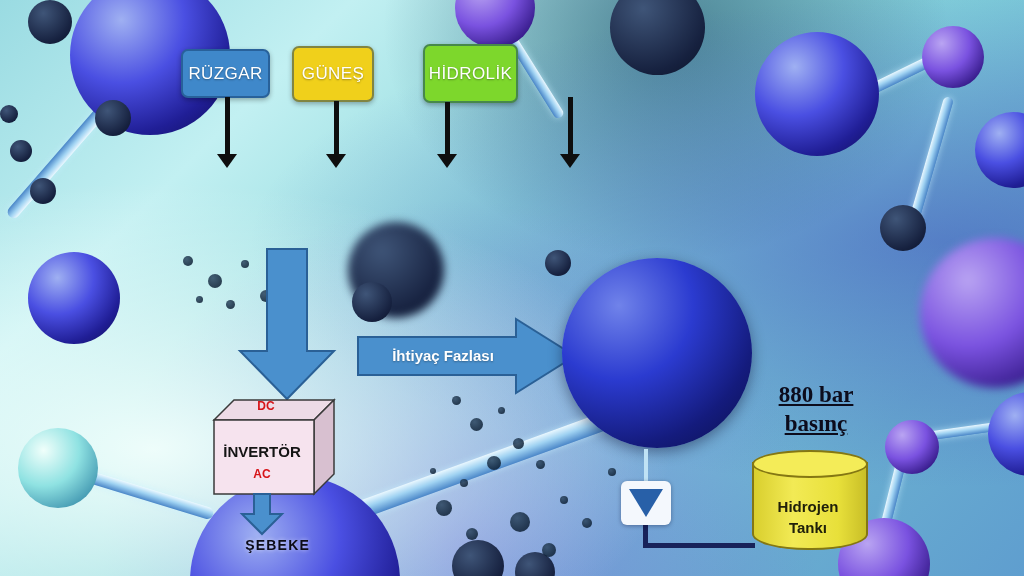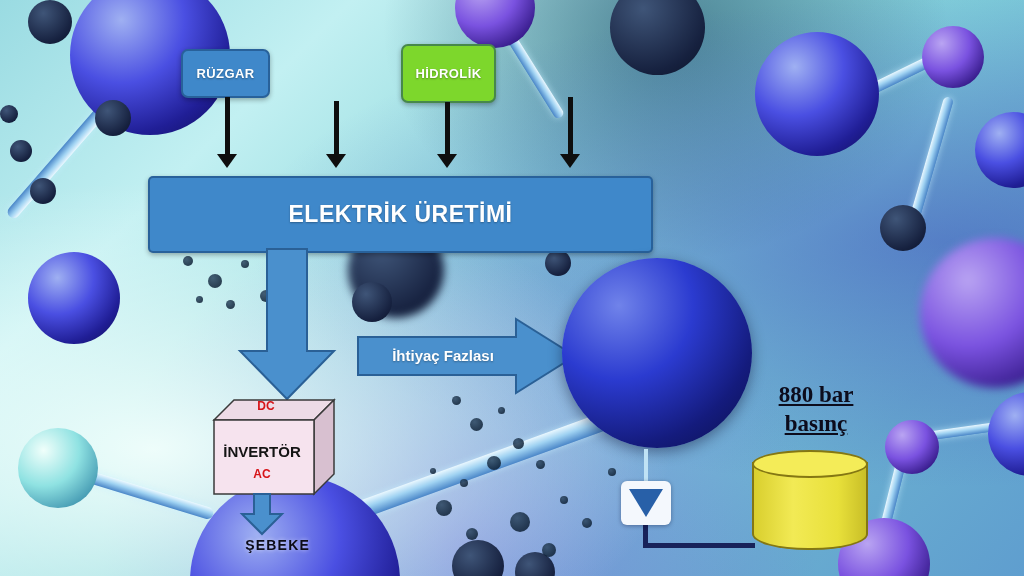--- a/index.html
+++ b/index.html
@@ -19,21 +19,21 @@
   .d{background:radial-gradient(circle at 35% 30%,#3f5578,#16213f 70%,#0b1328);}
   .bl{filter:blur(4px);}
   .rod{position:absolute;border-radius:10px;transform-origin:left center;
     background:linear-gradient(180deg,#eaf8ff,#9fd2f2 45%,#4a86c8);
     box-shadow:0 0 7px rgba(200,240,255,.65);}
   .dot{position:absolute;border-radius:50%;opacity:.85;
     background:radial-gradient(circle at 35% 30%,#2c4660,#0e2136 70%);}
   .box{position:absolute;display:flex;align-items:center;justify-content:center;
     border-radius:7px;border:2px solid rgba(18,58,105,.5);
     box-shadow:0 2px 5px rgba(0,0,0,.3);z-index:3;}
-  .src-label{font-size:13px;font-weight:bold;color:#fff;letter-spacing:.4px;
+  .src-label{font-size:17px;font-weight:normal;color:#fff;letter-spacing:.4px;
     text-shadow:0 1px 2px rgba(0,0,0,.35);}
   .gen-title{font-size:23px;font-weight:bold;color:#fff;letter-spacing:.5px;
     text-shadow:0 1px 2px rgba(0,0,0,.3);}
   .barrow{position:absolute;z-index:3;}
   .stem{position:absolute;left:-2.5px;top:0;width:5px;background:#0e0e0e;}
   .ahead{position:absolute;left:-10px;width:0;height:0;
     border-left:10px solid transparent;border-right:10px solid transparent;
     border-top:14px solid #0e0e0e;}
   .lbl{position:absolute;z-index:5;text-align:center;}
   .surplus-label{font-size:15px;font-weight:bold;color:#fff;text-shadow:0 1px 2px rgba(0,0,0,.3);}
@@ -123,44 +123,44 @@
     <div class="dot" style="left:542px;top:543px;width:14px;height:14px"></div>
     <div class="dot" style="left:582px;top:518px;width:10px;height:10px"></div>
     <div class="dot" style="left:608px;top:468px;width:8px;height:8px"></div>
     <div class="dot" style="left:430px;top:468px;width:6px;height:6px"></div>
     <div class="dot" style="left:560px;top:496px;width:8px;height:8px"></div>
   </div>
 
   <div class="box" style="left: 181px; top: 49px; width: 85px; height: 45px; background-color: rgb(63, 136, 202);">
     <span class="src-label">RÜZGAR</span>
   </div>
-  <div class="box" style="left: 401px; top: 44px; width: 91px; height: 55px; background-color: rgb(125, 215, 44); text-align: center;">
+  <div class="box" style="left: 292px; top: 46px; width: 78px; height: 52px; background-color: rgb(240, 208, 27);">
+    <span class="src-label">GÜNEŞ</span>
+  </div>
+  <div class="box" style="left: 423px; top: 44px; width: 91px; height: 55px; background-color: rgb(125, 215, 44); text-align: center;">
     <span class="src-label">HİDROLİK</span>
   </div>
 
   <div class="barrow" style="left:227px;top:97px">
     <div class="stem" style="height:57px"></div>
       <div class="ahead" style="top:57px"></div>
   </div>
   <div class="barrow" style="left:336px;top:101px">
     <div class="stem" style="height:53px"></div>
       <div class="ahead" style="top:53px"></div>
   </div>
   <div class="barrow" style="left:447px;top:102px">
     <div class="stem" style="height:52px"></div>
       <div class="ahead" style="top:52px"></div>
   </div>
   <div class="barrow" style="left:570px;top:97px">
     <div class="stem" style="height:57px"></div>
       <div class="ahead" style="top:57px"></div>
   </div>
 
-  <div class="box" style="left: 148px; top: 176px; width: 501px; height: 73px; border-radius: 5px; background-color: rgb(63, 136, 202);">
-    <span class="gen-title">ELEKTRİK ÜRETİMİ</span>
-  </div>
 
   <svg style="left:237px;top:249px" width="100" height="152" viewBox="0 0 100 152">
     <polygon points="30,0 70,0 70,102 97,102 50,150 3,102 30,102" fill="#4a90cd" stroke="#2a6096" stroke-width="2"></polygon>
   </svg>
 
   <svg style="left:358px;top:317px" width="220" height="80" viewBox="0 0 220 80">
     <polygon points="0,20 158,20 158,2 217,39 158,76 158,58 0,58" fill="#4a90cd" stroke="#2a6096" stroke-width="2"></polygon>
   </svg>
   <div class="lbl surplus-label" style="left:368px;top:347px;width:150px">İhtiyaç Fazlası</div>
 
@@ -187,14 +187,18 @@
   <div class="pipe" style="left:643px;top:523px;width:5px;height:25px"></div>
   <div class="pipe" style="left:643px;top:543px;width:112px;height:5px"></div>
 
   <div class="pressure">
     <div>880 bar</div>
     <div>basınç</div>
   </div>
 
   <div class="tank-body"></div>
   <div class="tank-top"></div>
+  <div class="lbl tank-label" style="left:752px;top:496px;width:112px;z-index:5">
+    <div>Hidrojen</div>
+    <div>Tankı</div>
+  </div>
 
 </div>
 
 </body></html>

